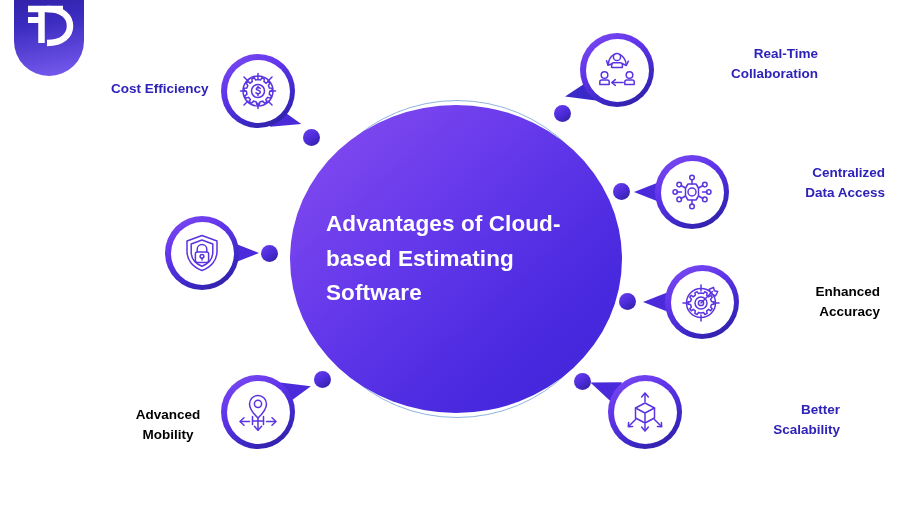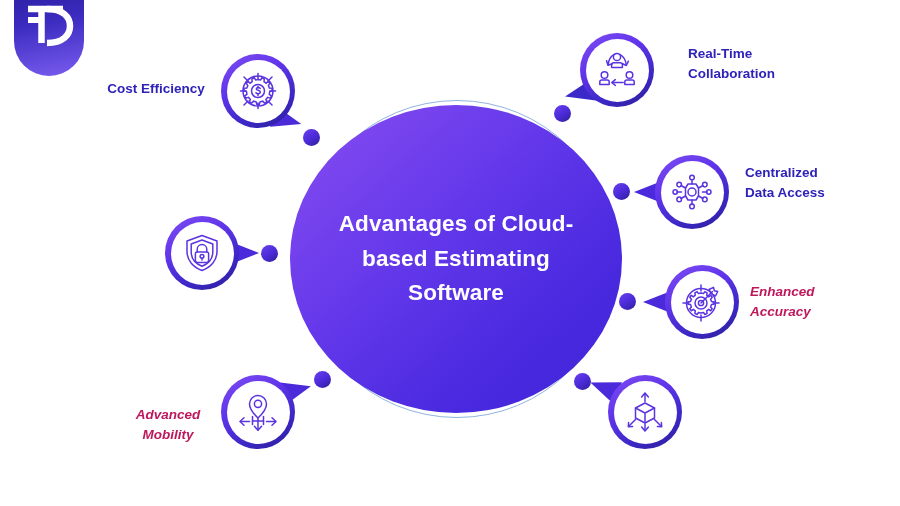--- a/index.html
+++ b/index.html
@@ -51,21 +51,21 @@
     width: 332px;
     height: 308px;
     border-radius: 50%;
     background: linear-gradient(138deg, #8b4ff0 0%, #7a45ee 16%, #6237ea 44%, #4b2ae0 72%, #3f24d8 100%);
     display: flex;
     align-items: center;
     justify-content: center;
   }
   #hub-title {
     width: 260px;
-    text-align: center;
+    text-align: left;
     color: #ffffff;
     font-size: 22.5px;
     font-weight: bold;
     line-height: 1.55;
     letter-spacing: 0.1px;
   }
 
   
   .node {
     position: absolute;
@@ -110,22 +110,22 @@
 
   
   .label {
     position: absolute;
     color: #2e22b8;
     font-size: 13.5px;
     font-weight: bold;
     line-height: 1.5;
     white-space: pre-line;
   }
-  .label.violet { color: #be185d; font-style: italic; }
-  .label.right { text-align: left; }
+  .label.violet { color: #000000; }
+  .label.right { text-align: right; }
   .label.left  { text-align: center; }
 </style>
 </head>
 <body>
 
 <div id="canvas">
 
   <div id="logo">
     <svg width="70" height="90" viewBox="0 0 70 90">
       <g fill="none" stroke="#ffffff" stroke-width="6.5" stroke-linecap="butt">
@@ -155,21 +155,21 @@
             <path d="M22 10.5 l2.6 .5 1.3-2.2 2.4 1.2 -.3 2.6 2.2 1.6 1.9-1.8 1.7 2 -1.4 2.2 1 2.5 2.6 .1 .2 2.6 -2.5 .8 -.4 2.7 2.1 1.5 -1.2 2.3 -2.5-.7 -1.8 2 .9 2.5 -2.3 1.2 -1.8-1.9 -2.6 .6 -.7 2.5 -2.6 0 -.7-2.5 -2.6-.6 -1.8 1.9 -2.3-1.2 .9-2.5 -1.8-2 -2.5 .7 -1.2-2.3 2.1-1.5 -.4-2.7 -2.5-.8 .2-2.6 2.6-.1 1-2.5 -1.4-2.2 1.7-2 1.9 1.8 2.2-1.6 -.3-2.6 2.4-1.2 1.3 2.2 z"></path>
             <circle cx="22" cy="22" r="6.5"></circle>
             <path d="M24.2 19.4 c-.5-.7-1.4-1.1-2.3-1 -1 .1-1.6.7-1.6 1.4 0 .8.6 1.2 1.9 1.5 1.4.3 2.1.8 2.1 1.8 0 .9-.8 1.5-1.9 1.6 -1 .1-1.9-.3-2.4-1"></path>
             <path d="M22 17.5 V19 M22 25 V26.6"></path>
           </g>
         </svg>
       </div>
     </div>
   </div>
   <div class="dot" style="left:303px; top:129px;"></div>
-  <div class="label left" style="left:101px; top:79px; width:110px; text-align:center;">Cost Efficiency</div>
+  <div class="label left" style="left:111px; top:79px; width:110px; text-align:left;">Cost Efficiency</div>
 
   <div class="tail" style="left:565px; top:82px; border-width:10px 32px 14px 0; border-color:transparent #3a28c8 transparent transparent; transform:rotate(-16deg);"></div>
   <div class="node" style="left:580px; top:33px;">
     <div class="ring">
       <div class="disc">
         <svg width="44" height="44" viewBox="0 0 44 44">
           <g fill="none" stroke="#5b34e0" stroke-width="1.5" stroke-linecap="round" stroke-linejoin="round">
             <circle cx="22" cy="9" r="3.6"></circle>
             <path d="M16.6 19.5 v-2.6 a2.2 2.2 0 0 1 2.2-2.2 h6.4 a2.2 2.2 0 0 1 2.2 2.2 v2.6 z"></path>
             <circle cx="9.5" cy="27" r="3.3"></circle>
@@ -255,20 +255,22 @@
             <path d="M31.5 29.5 L38 36"></path>
             <path d="M34.4 36.5 L38.7 36.8 L38.4 32.5"></path>
             <path d="M22 34.5 V40.5"></path>
             <path d="M18.6 37 L22 41 L25.4 37"></path>
           </g>
         </svg>
       </div>
     </div>
   </div>
   <div class="dot" style="left:574px; top:373px;"></div>
+  <div class="label right" style="left:700px; top:400px; width:140px;">Better
+Scalability</div>
 
   <div class="tail" style="left:281px; top:377px; border-width:14px 0 10px 30px; border-color:transparent transparent transparent #4a2ada; transform:rotate(-18deg);"></div>
   <div class="node" style="left:221px; top:375px;">
     <div class="ring">
       <div class="disc">
         <svg width="44" height="44" viewBox="0 0 44 44">
           <g fill="none" stroke="#5b34e0" stroke-width="1.5" stroke-linecap="round" stroke-linejoin="round">
             <path d="M22 5.5 a8.5 8.5 0 0 1 8.5 8.5 c0 6-8.5 14-8.5 14 s-8.5-8-8.5-14 A8.5 8.5 0 0 1 22 5.5 Z"></path>
             <circle cx="22" cy="13.8" r="3.6"></circle>
             <path d="M22 28 V31"></path>

